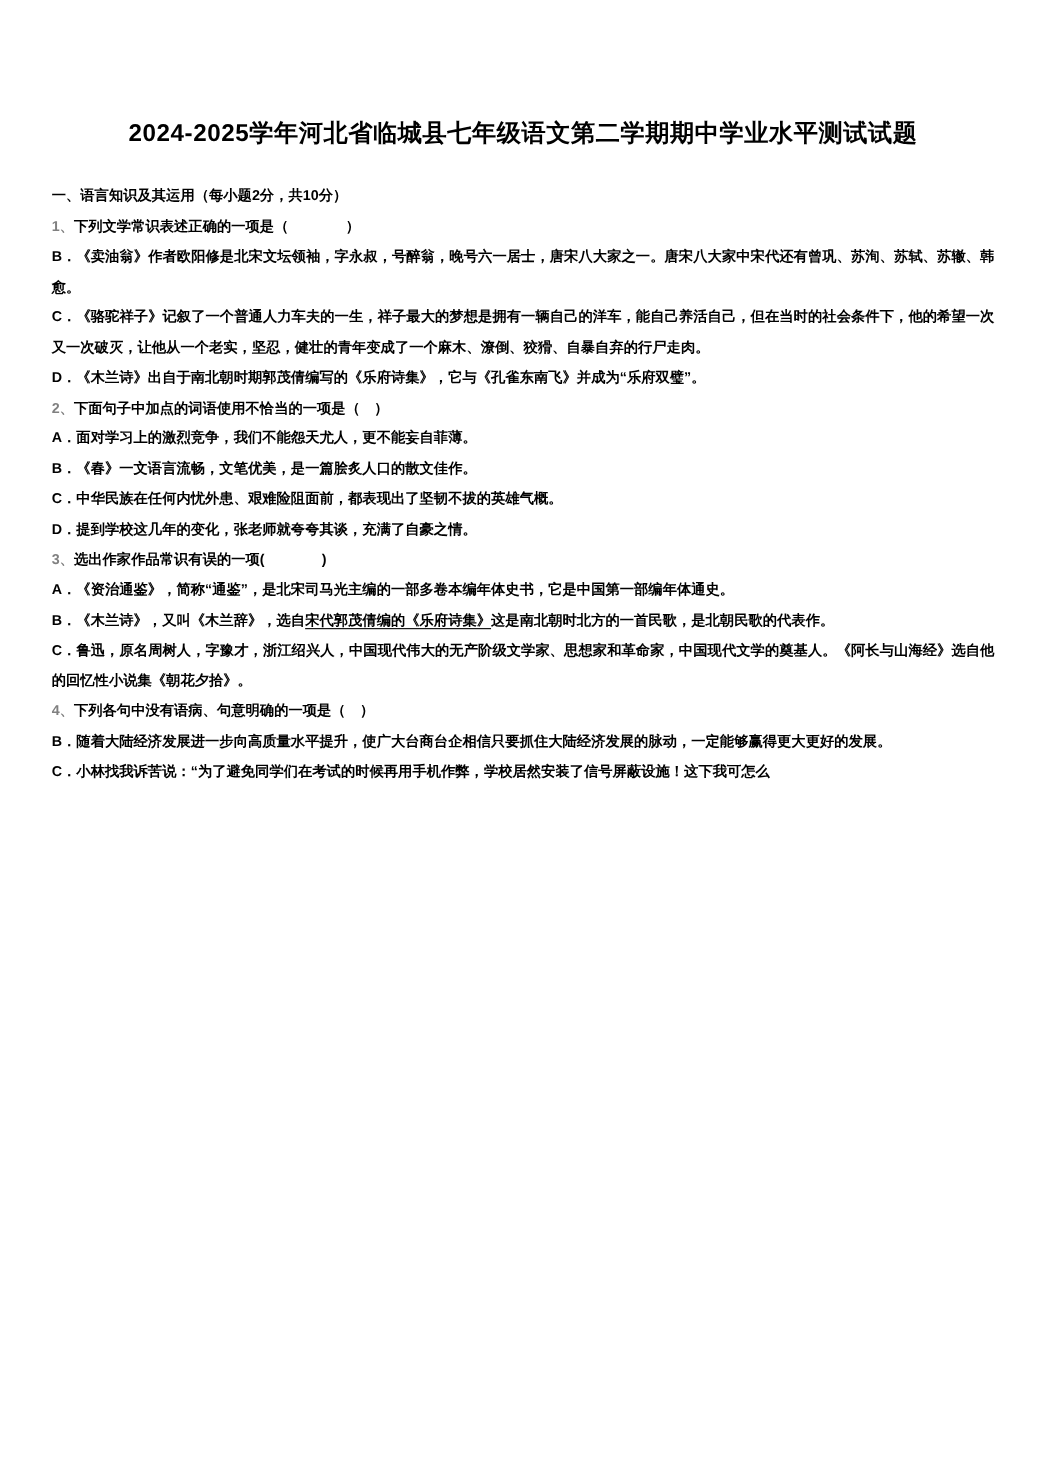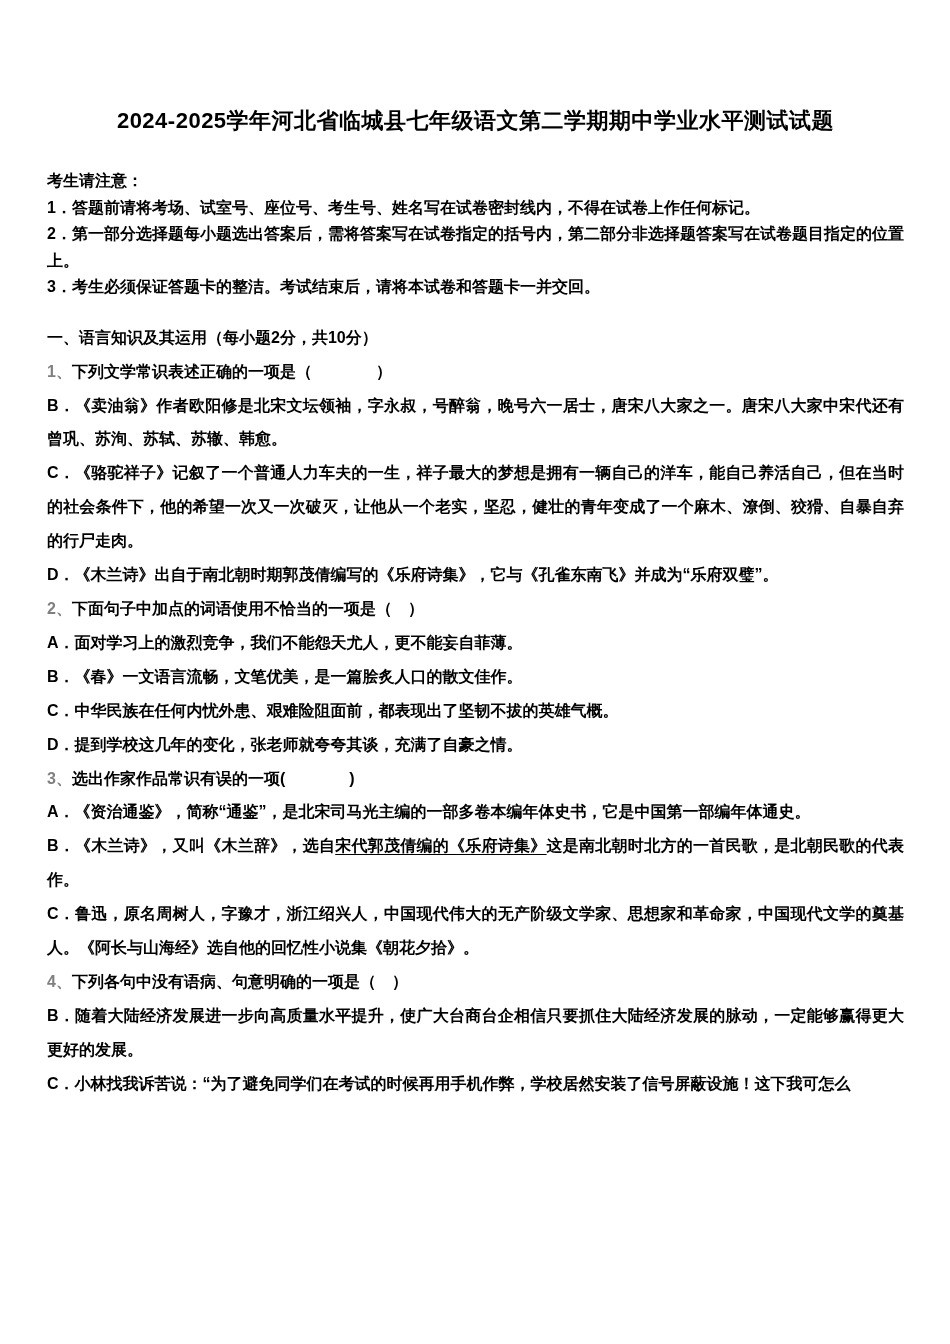--- a/index.html
+++ b/index.html
@@ -15,51 +15,45 @@
     width: 950px;
     height: 1344px;
     padding: 106px 46px 30px 47px;
     background: #ffffff;
   }
   .title {
     font-size: 22px;
     font-weight: 700;
     text-align: center;
     letter-spacing: 0.5px;
-    margin-bottom: 32px;
+    margin-bottom: 8px;
   }
   .notice p {
     font-size: 16px;
     font-weight: 700;
     line-height: 1.66;
     text-align: justify;
   }
   .gap { height: 20px; }
   .main p {
-    font-size: 16px;
+    font-size: 13px;
     font-weight: 700;
     line-height: 2.12;
     text-align: justify;
   }
   .qnum { color: #808080; }
   .u { text-decoration: underline; text-underline-offset: 3px; }
 </style>
 </head>
 <body>
 
 <div class="page">
 
   <h1 class="title">2024-2025学年河北省临城县七年级语文第二学期期中学业水平测试试题</h1>
 
-  <div class="notice">
-    <p>考生请注意：</p>
-    <p>1．答题前请将考场、试室号、座位号、考生号、姓名写在试卷密封线内，不得在试卷上作任何标记。</p>
-    <p>2．第一部分选择题每小题选出答案后，需将答案写在试卷指定的括号内，第二部分非选择题答案写在试卷题目指定的位置上。</p>
-    <p>3．考生必须保证答题卡的整洁。考试结束后，请将本试卷和答题卡一并交回。</p>
-  </div>
 
   <div class="gap"></div>
 
   <div class="main">
 
     <p>一、语言知识及其运用（每小题2分，共10分）</p>
 
     <p><span class="qnum">1、</span><span>下列文学常识表述正确的一项是（　　　　）</span></p>
     <p>B．《卖油翁》作者欧阳修是北宋文坛领袖，字永叔，号醉翁，晚号六一居士，唐宋八大家之一。唐宋八大家中宋代还有曾巩、苏洵、苏轼、苏辙、韩愈。</p>
     <p>C．《骆驼祥子》记叙了一个普通人力车夫的一生，祥子最大的梦想是拥有一辆自己的洋车，能自己养活自己，但在当时的社会条件下，他的希望一次又一次破灭，让他从一个老实，坚忍，健壮的青年变成了一个麻木、潦倒、狡猾、自暴自弃的行尸走肉。</p>

